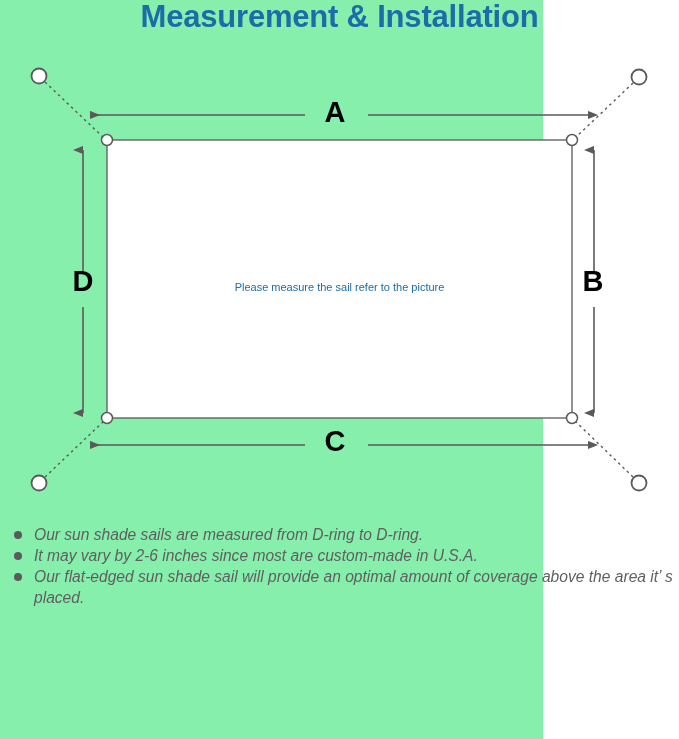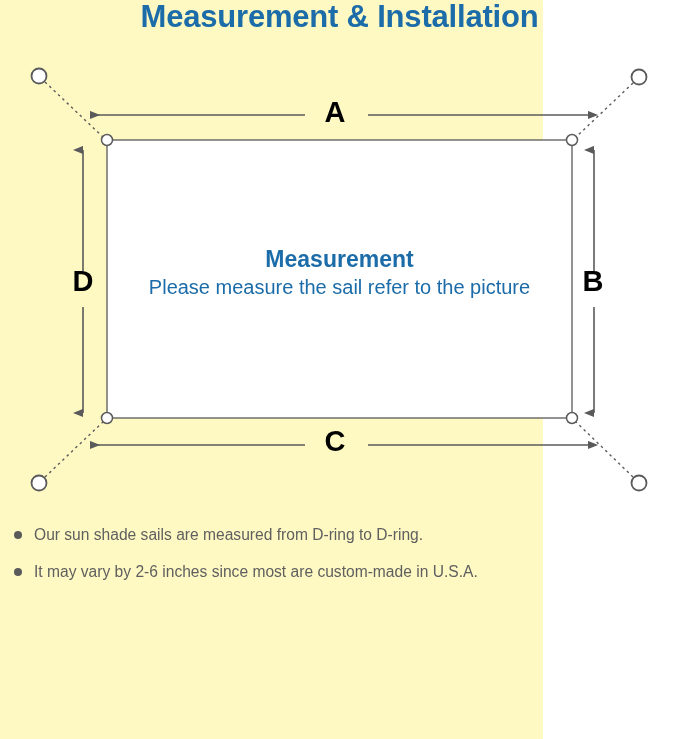--- a/index.html
+++ b/index.html
@@ -11,21 +11,21 @@
     width: 679px;
     height: 739px;
     position: relative;
     font-family: "Liberation Sans", sans-serif;
     overflow: hidden;
   }
   #page {
     position: relative;
     width: 543px;
     height: 739px;
-    background: #fef9c3;
+    background: #86efac;
   }
 
   
   .title {
     position: absolute;
     left: 0;
     top: 0px;
     width: 679px;
     text-align: center;
     font-size: 31px;
@@ -60,21 +60,21 @@
     color: #1b6ca8;
     line-height: 28px;
     white-space: nowrap;
   }
   .sail-sub {
     position: absolute;
     left: 107px;
     top: 232px;
     width: 465px;
     text-align: center;
-    font-size: 20px;
+    font-size: 11px;
     color: #1b6ca8;
     line-height: 20px;
     white-space: nowrap;
   }
 
   
   .dim {
     position: absolute;
     font-size: 29px;
     font-weight: bold;
@@ -96,32 +96,33 @@
   }
   .note {
     position: relative;
     padding-left: 28px;
     margin: 0 6px 0 6px;
     color: #5f5f5f;
     font-size: 15.6px;
     line-height: 21px;
     min-height: 21px;
   }
-  .note + .note { margin-top: 16px; }
+  .note + .note { }
   .note .bullet {
     position: absolute;
     left: 8px;
     top: 7px;
     width: 8px;
     height: 8px;
     border-radius: 50%;
     background: #5a5a5a;
   }
   .note .note-text {
     display: block;
+    font-style: italic;
   }
 </style>
 </head>
 <body>
 
 <div id="page">
 
   <div class="title">Measurement &amp; Installation</div>
 
   <div class="diagram">
@@ -180,33 +181,36 @@
         <line x1="83" y1="228" x2="83" y2="105" marker-end="url(#ah-up)"></line>
         <line x1="83" y1="262" x2="83" y2="368" marker-end="url(#ah-down)"></line>
       </g>
 
       <g stroke="#5a5a5a" stroke-width="1.6" fill="none">
         <line x1="594" y1="228" x2="594" y2="105" marker-end="url(#ah-up)"></line>
         <line x1="594" y1="262" x2="594" y2="368" marker-end="url(#ah-down)"></line>
       </g>
     </svg>
 
-    <div class="sail-heading">Measurement</div>
     <div class="sail-sub">Please measure the sail refer to the picture</div>
 
     <div class="dim dim-a">A</div>
     <div class="dim dim-b">B</div>
     <div class="dim dim-c">C</div>
     <div class="dim dim-d">D</div>
   </div>
 
   <div class="notes">
     <div class="note">
       <span class="bullet"></span>
       <span class="note-text">Our sun shade sails are measured from D-ring to D-ring.</span>
     </div>
     <div class="note">
       <span class="bullet"></span>
       <span class="note-text">It may vary by 2-6 inches since most are custom-made in U.S.A.</span>
     </div>
+    <div class="note">
+      <span class="bullet"></span>
+      <span class="note-text">Our flat-edged sun shade sail will provide an optimal amount of coverage above the area it’ s placed.</span>
+    </div>
   </div>
 
 </div>
 
 </body></html>

